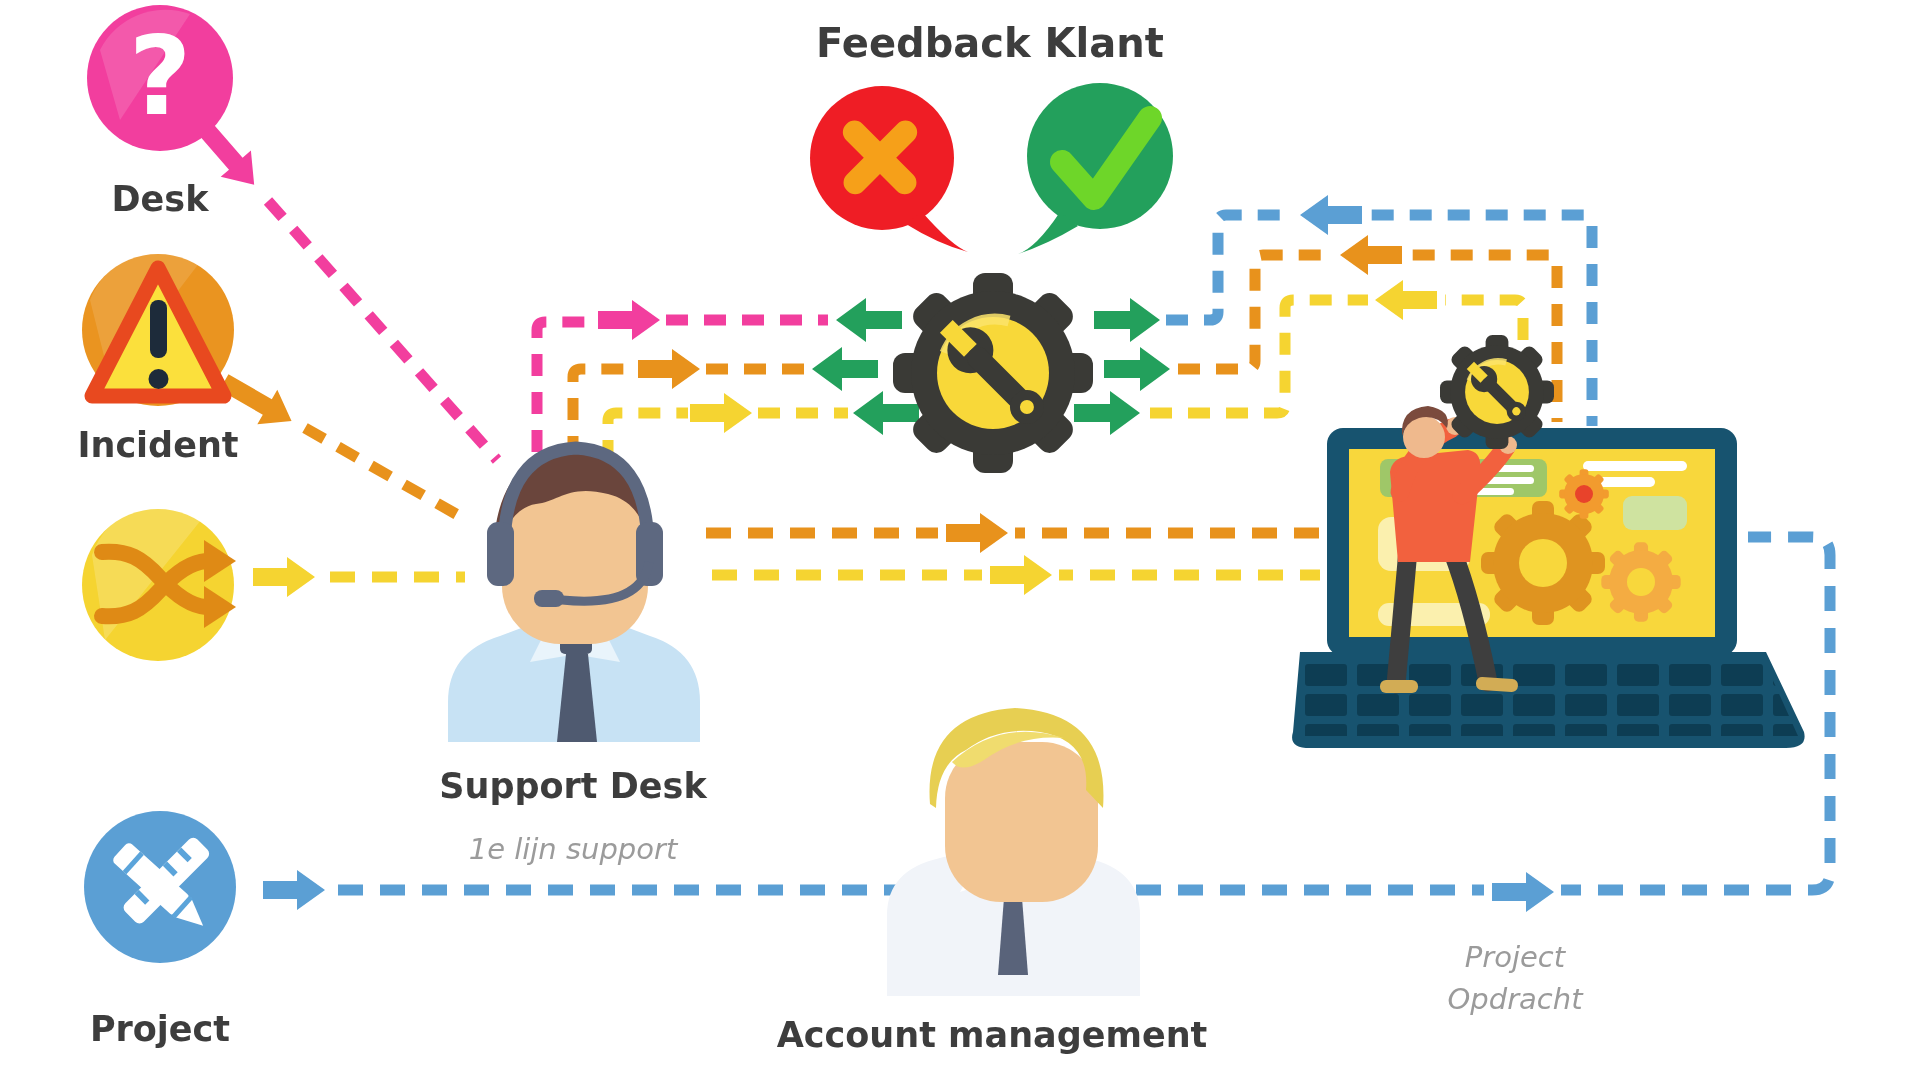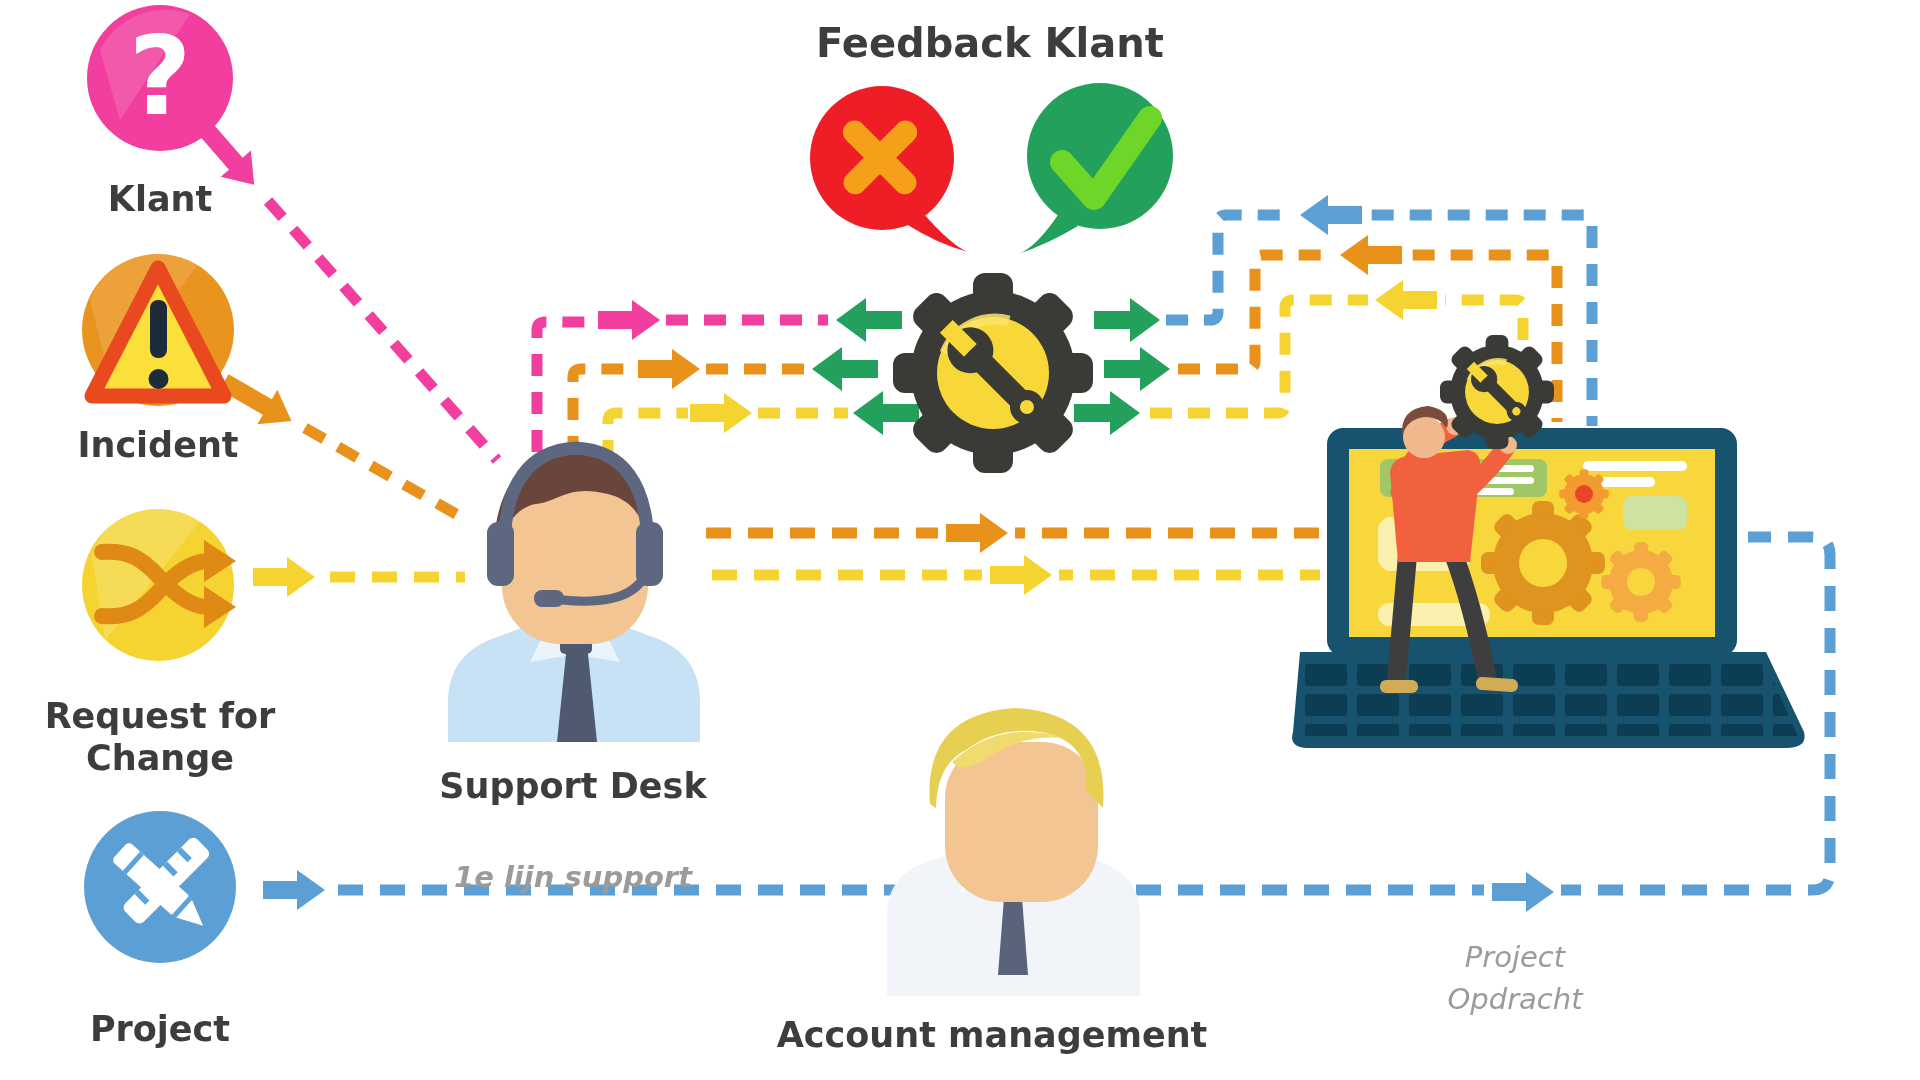--- a/index.html
+++ b/index.html
@@ -256,23 +256,21 @@
     <rect x="983" y="828" width="60" height="44" fill="#EEC08A"></rect>
     <polygon points="1001,868 1025,868 1013,888" fill="#59637A"></polygon>
     <polygon points="1005,885 1021,885 1028,975 998,975" fill="#59637A"></polygon>
     <rect x="945" y="742" width="153" height="160" rx="56" fill="#F2C592"></rect>
     <path d="M930,804 Q923,714 1015,708 Q1110,713 1103,808 L1086,790 Q1090,740 1040,732 Q998,726 966,750 Q937,764 936,808 Z" fill="#E7CF52"></path>
     <path d="M952,762 Q1000,718 1064,738 Q1020,734 984,760 Q962,774 952,762 Z" fill="#F0DC6E"></path>
   </g>
 </svg>
 
   <div class="title" style="left:990px;top:20px;">Feedback Klant</div>
-  <div class="lbl" style="left:160px;top:178px;">Klant</div>
+  <div class="lbl" style="left:160px;top:178px;">Desk</div>
   <div class="lbl" style="left:158px;top:424px;">Incident</div>
-  <div class="lbl" style="left:160px;top:695px;"><span>Request for</span><br>
-    <span>Change</span></div>
   <div class="lbl" style="left:160px;top:1008px;">Project</div>
   <div class="lbl" style="left:573px;top:765px;">Support Desk</div>
-  <div class="sub" style="left:573px;top:856px;font-weight:bold;">1e lijn support</div>
+  <div class="sub" style="left:573px;top:828px;">1e lijn support</div>
   <div class="lbl" style="left:992px;top:1014px;">Account management</div>
   <div class="sub" style="left:1515px;top:936px;"><span>Project</span><br>
     <span>Opdracht</span></div>
 </div>
 
 </body></html>

